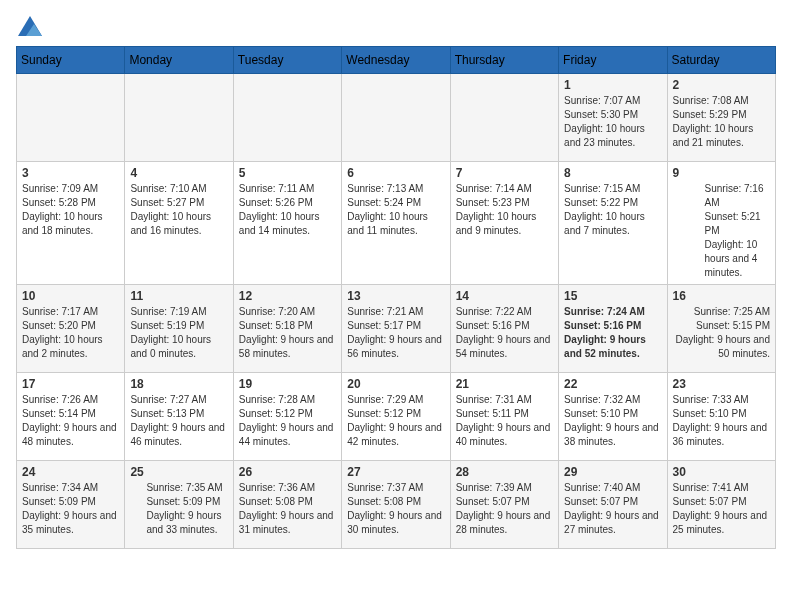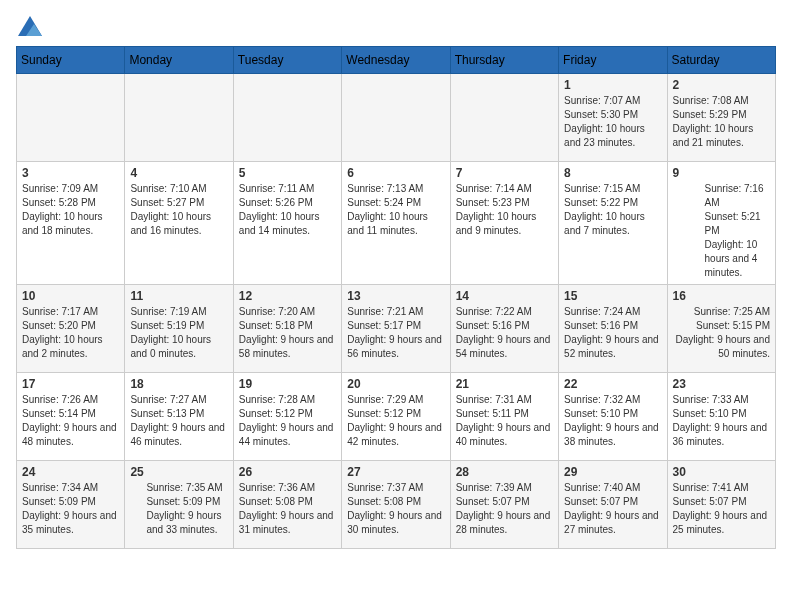--- a/index.html
+++ b/index.html
@@ -219,21 +219,21 @@
 Daylight: 9 hours and 56 minutes.</div>
         </td>
         <td>
           <span class="day-num">14</span>
           <div class="day-info" style="white-space: pre-line;">Sunrise: 7:22 AM
 Sunset: 5:16 PM
 Daylight: 9 hours and 54 minutes.</div>
         </td>
         <td>
           <span class="day-num">15</span>
-          <div class="day-info" style="white-space: pre-line;">Sunrise: 7:24 AM
+          <div class="day-info" style="white-space: pre-line; font-weight: bold;">Sunrise: 7:24 AM
 Sunset: 5:16 PM
 Daylight: 9 hours and 52 minutes.</div>
         </td>
         <td>
           <span class="day-num">16</span>
           <div class="day-info" style="white-space: pre-line; text-align: right;">Sunrise: 7:25 AM
 Sunset: 5:15 PM
 Daylight: 9 hours and 50 minutes.</div>
         </td>
       </tr>

